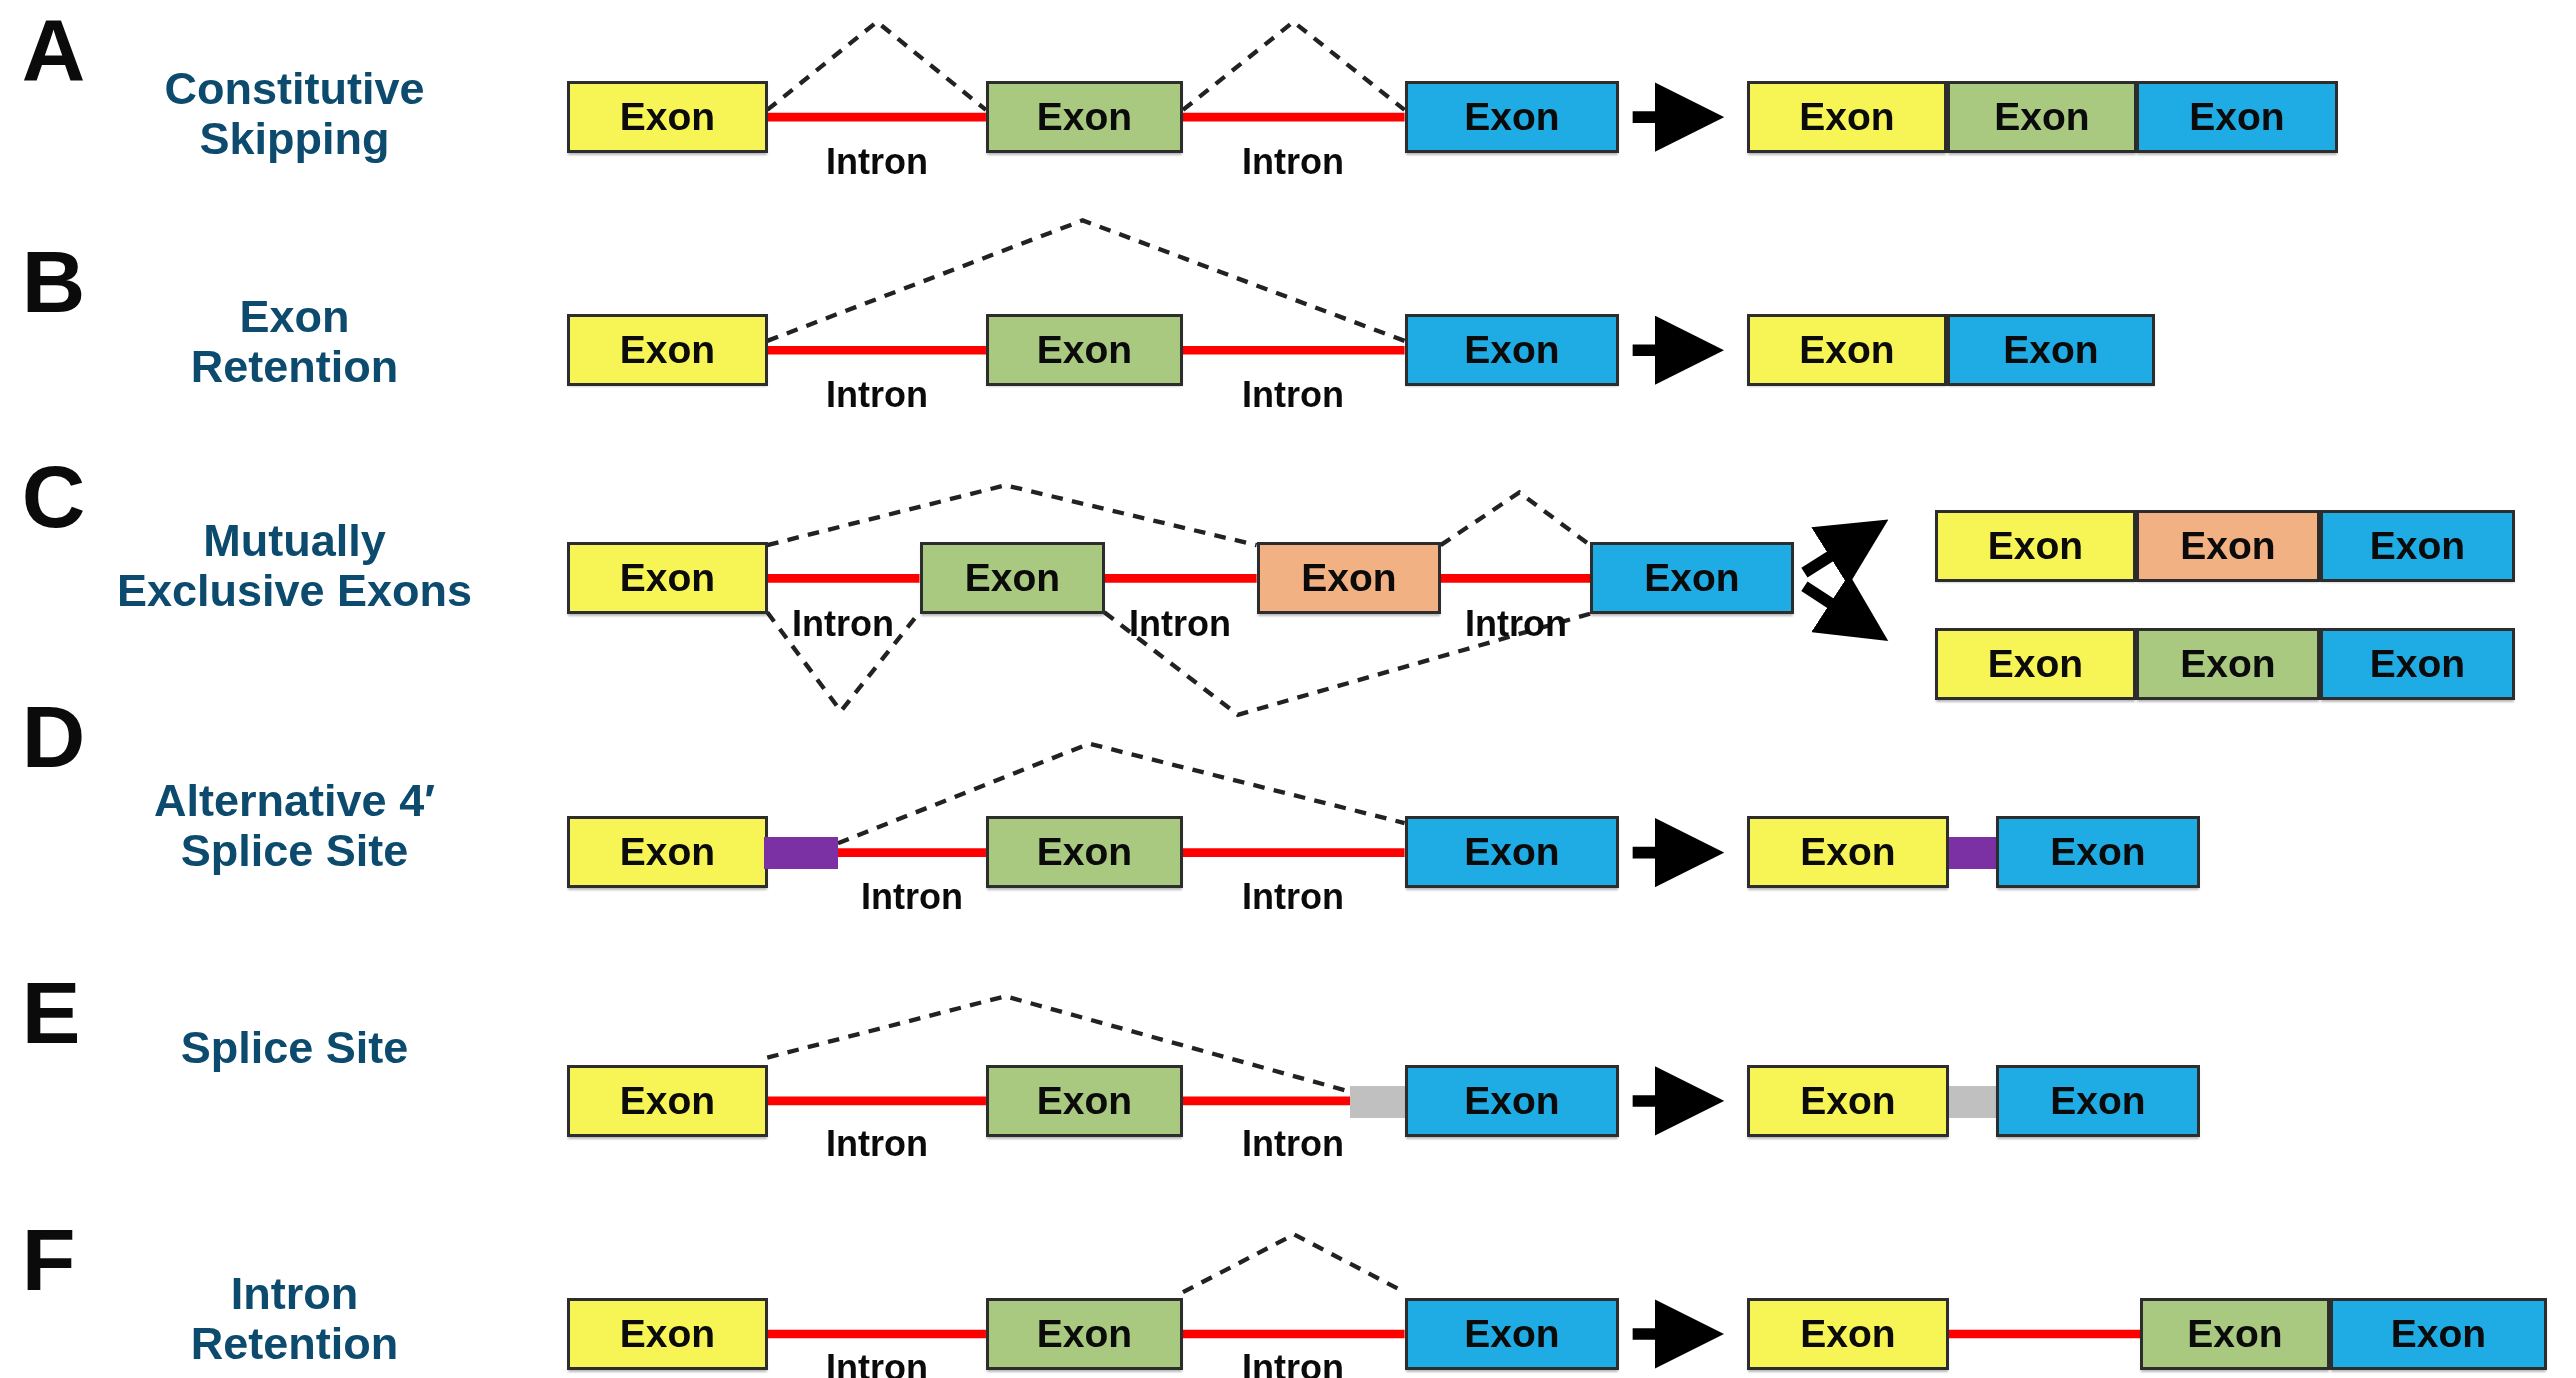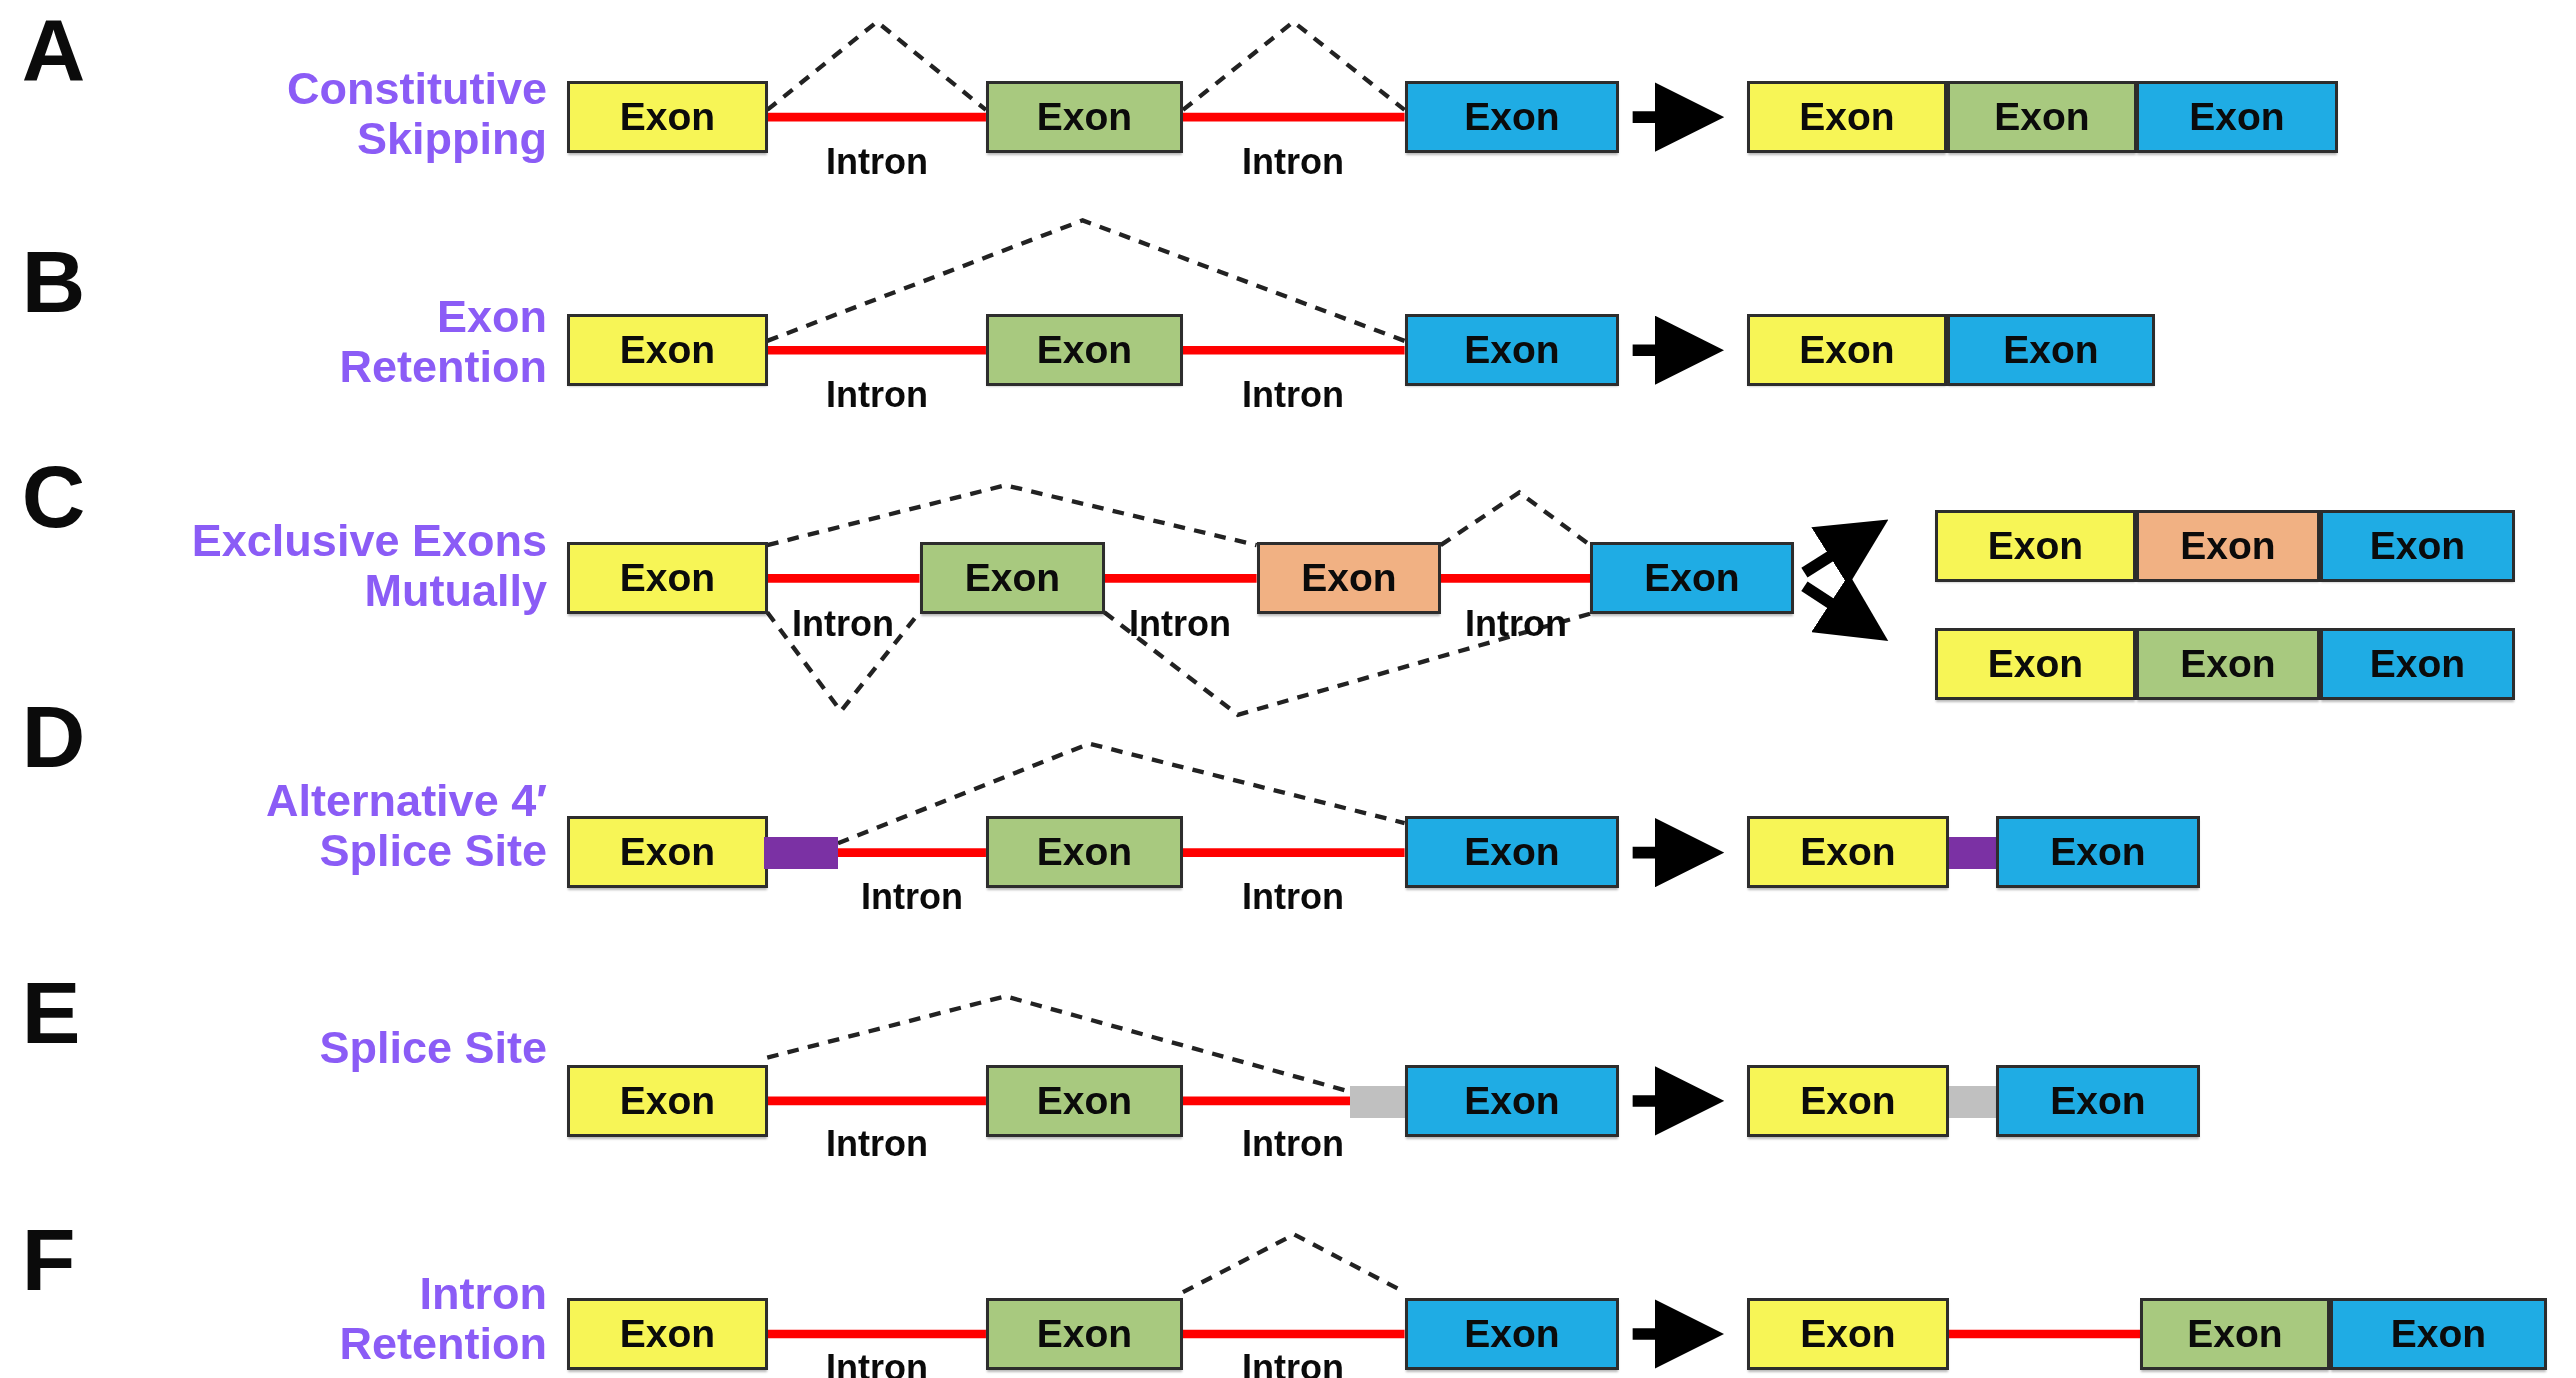--- a/index.html
+++ b/index.html
@@ -11,22 +11,22 @@
     font-family:"Liberation Sans", sans-serif;
     color:#111;
   }
   .row-letter{
     position:absolute;
     font-size:88px;font-weight:bold;color:#0b0b0b;
     line-height:1;
   }
   .row-title{
     position:absolute;left:42px;width:505px;
-    text-align:right;font-weight:bold;font-size:45px;line-height:1.12;
-    color:#8b5cf6;
+    text-align:center;font-weight:bold;font-size:45px;line-height:1.12;
+    color:#0c4a6e;
   }
   .box{
     position:absolute;height:72px;
     display:flex;align-items:center;justify-content:center;
     border:3.6px solid #2d2d2d;box-sizing:border-box;
     font-weight:bold;font-size:39px;color:#0b0b0b;
     box-shadow:0 2.9px 2.2px -1.4px rgba(0,0,0,0.28);
   }
   .yellow{background:#f7f556;}
   .green{background:#a8c97f;}
@@ -118,22 +118,22 @@
   <div class="box yellow" style="left:567px;top:314px;width:201px">Exon</div>
   <div class="box green" style="left:986px;top:314px;width:197px">Exon</div>
   <div class="box blue" style="left:1405px;top:314px;width:214px">Exon</div>
   <div class="intron-label" style="left:877px;top:374px">Intron</div>
   <div class="intron-label" style="left:1293px;top:374px">Intron</div>
   <div class="box yellow" style="left:1747px;top:314px;width:200px">Exon</div>
   <div class="box blue" style="left:1947px;top:314px;width:208px">Exon</div>
 
   <div class="row-letter" style="left:21.7px;top:453px">C</div>
   <div class="row-title" style="top:516px">
+    <span style="display:block">Mutually</span>
     <span style="display:block">Exclusive Exons</span>
-    <span style="display:block">Mutually</span>
   </div>
   <div class="box yellow" style="left:567px;top:542px;width:201px">Exon</div>
   <div class="box green" style="left:920px;top:542px;width:185px">Exon</div>
   <div class="box orange" style="left:1257px;top:542px;width:184px">Exon</div>
   <div class="box blue" style="left:1590px;top:542px;width:204px">Exon</div>
   <div class="intron-label" style="left:843px;top:603px">Intron</div>
   <div class="intron-label" style="left:1180px;top:603px">Intron</div>
   <div class="intron-label" style="left:1516px;top:603px">Intron</div>
   <div class="box yellow" style="left:1935px;top:510px;width:201px">Exon</div>
   <div class="box orange" style="left:2136px;top:510px;width:184px">Exon</div>

